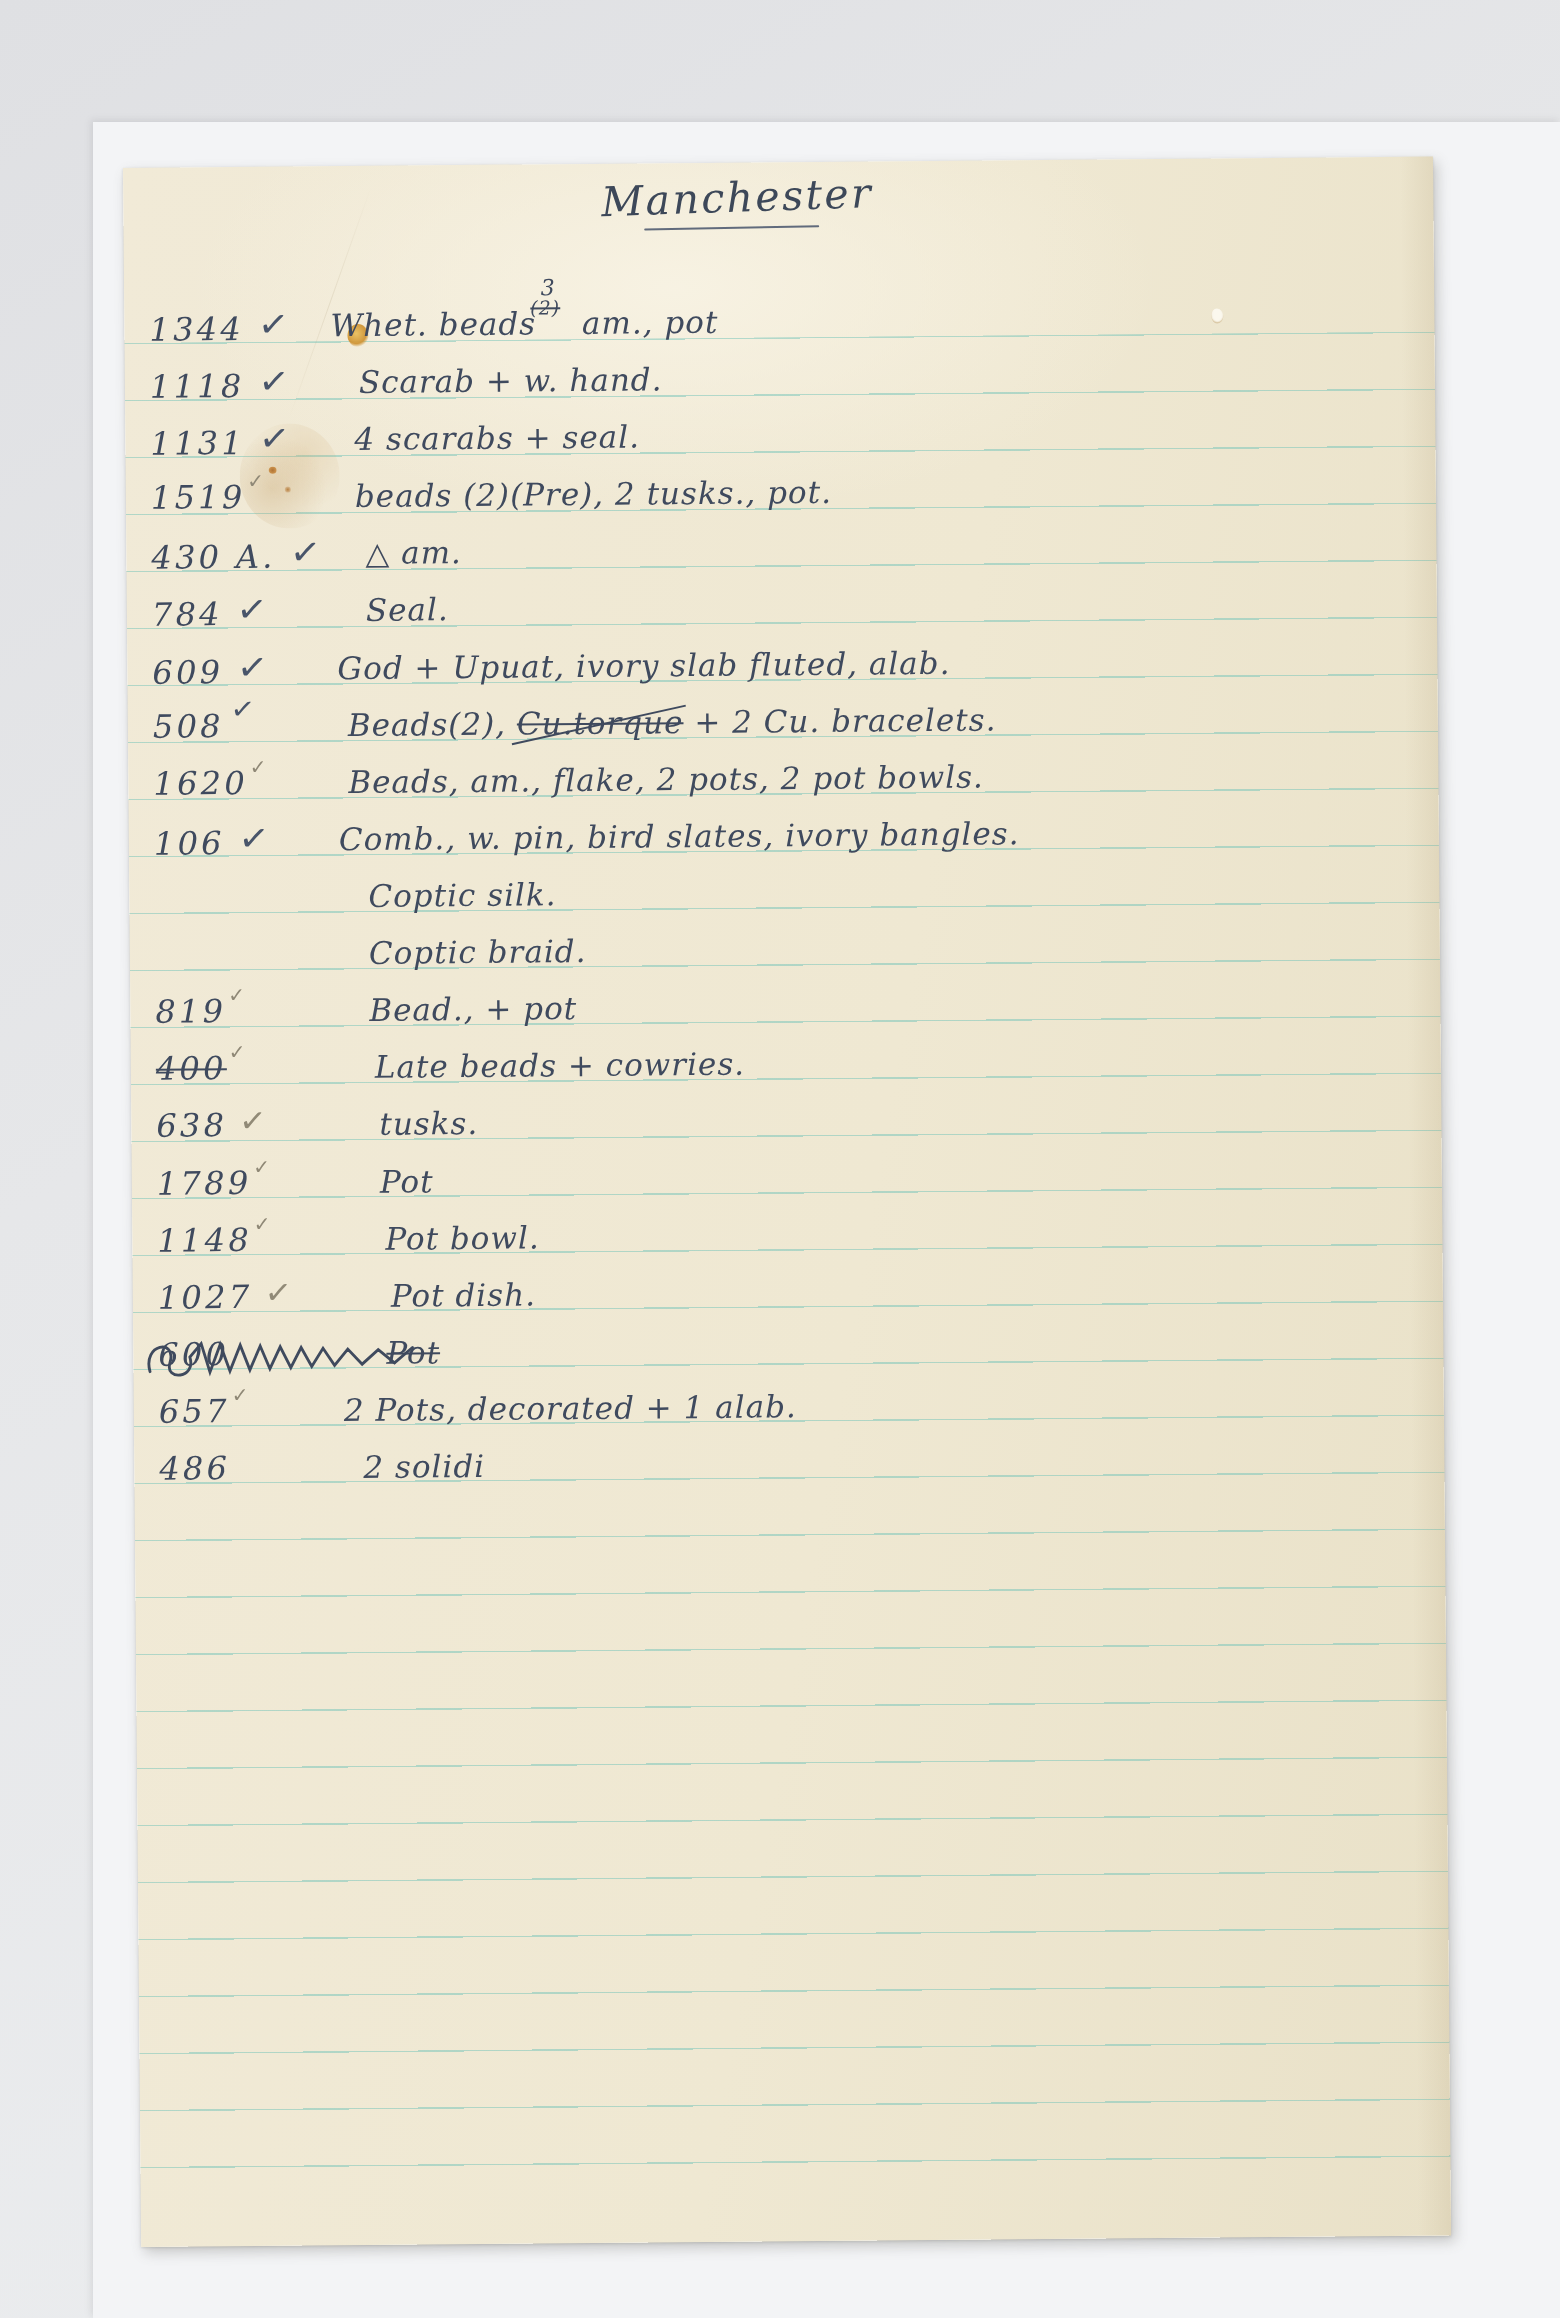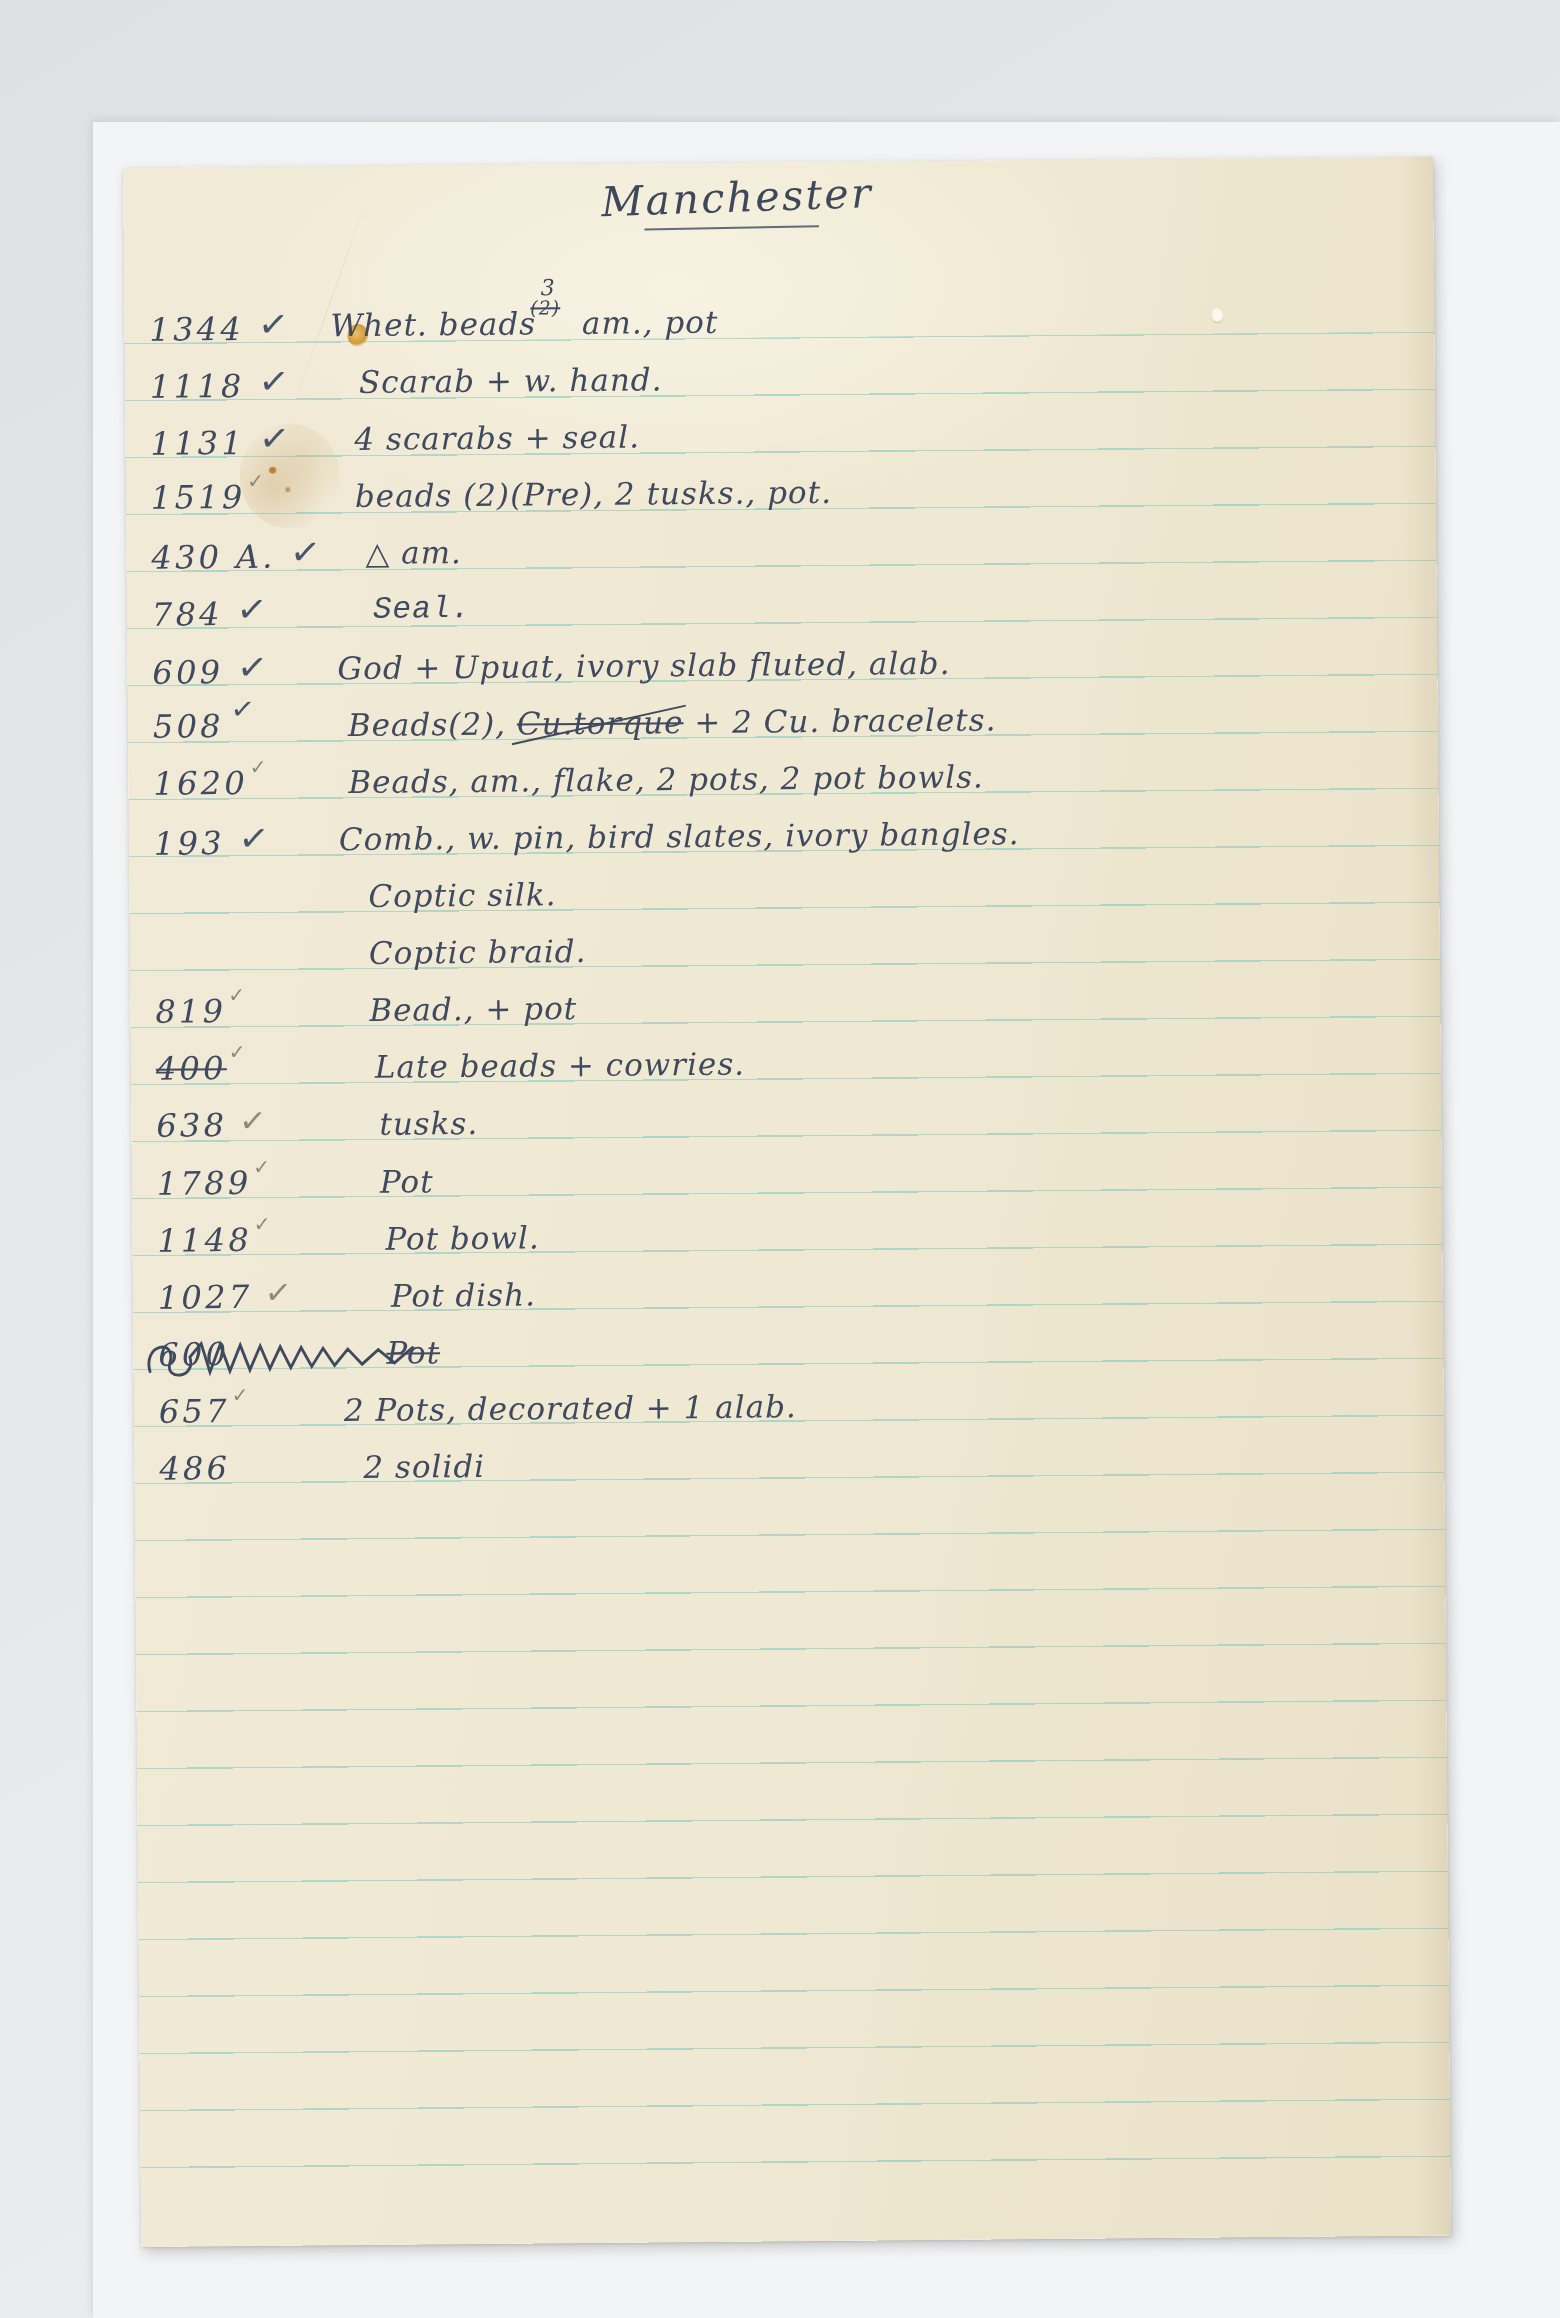--- a/index.html
+++ b/index.html
@@ -124,36 +124,36 @@
       <div class="row" style="top: 311px;">
         <span class="numwrap"><span class="num">1519</span><span class="check sup-pencil">✓</span></span>
         <span class="desc" style="left: 229px;"><span>beads (2)(Pre), 2 tusks., pot.</span></span>
       </div>
       <div class="row" style="top: 368px;">
         <span class="numwrap"><span class="num">430 A.</span><span class="check ink">✓</span></span>
         <span class="desc" style="left: 239px;"><span>△ am.</span></span>
       </div>
       <div class="row" style="top: 425px;">
         <span class="numwrap"><span class="num">784</span><span class="check ink">✓</span></span>
-        <span class="desc" style="left: 246px; font-family: Liberation Mono, monospace;"><span>Seal.</span></span>
+        <span class="desc" style="left: 239px;"><span>Seal.</span></span>
       </div>
       <div class="row" style="top: 483px;">
         <span class="numwrap"><span class="num">609</span><span class="check ink">✓</span></span>
         <span class="desc" style="left: 210px;"><span>God + Upuat, ivory slab fluted, alab.</span></span>
       </div>
       <div class="row" style="top: 540px;">
         <span class="numwrap"><span class="num">508</span><span class="check ink-high">✓</span></span>
         <span class="desc" style="left: 220px;"><span>Beads(2), </span><span class="xword">Cu.torque</span><span> + 2 Cu. bracelets.</span></span>
       </div>
       <div class="row" style="top: 597px;">
         <span class="numwrap"><span class="num">1620</span><span class="check sup-pencil">✓</span></span>
         <span class="desc" style="left: 220px;"><span>Beads, am., flake, 2 pots, 2 pot bowls.</span></span>
       </div>
       <div class="row" style="top: 654px;">
-        <span class="numwrap"><span class="num">193</span><span class="check ink">✓</span></span>
+        <span class="numwrap"><span class="num">106</span><span class="check ink">✓</span></span>
         <span class="desc" style="left: 210px;"><span>Comb., w. pin, bird slates, ivory bangles.</span></span>
       </div>
       <div class="row" style="top: 711px;">
         <span class="numwrap"></span>
         <span class="desc" style="left: 239px;"><span>Coptic silk.</span></span>
       </div>
       <div class="row" style="top: 768px;">
         <span class="numwrap"></span>
         <span class="desc" style="left: 239px;"><span>Coptic braid.</span></span>
       </div>

